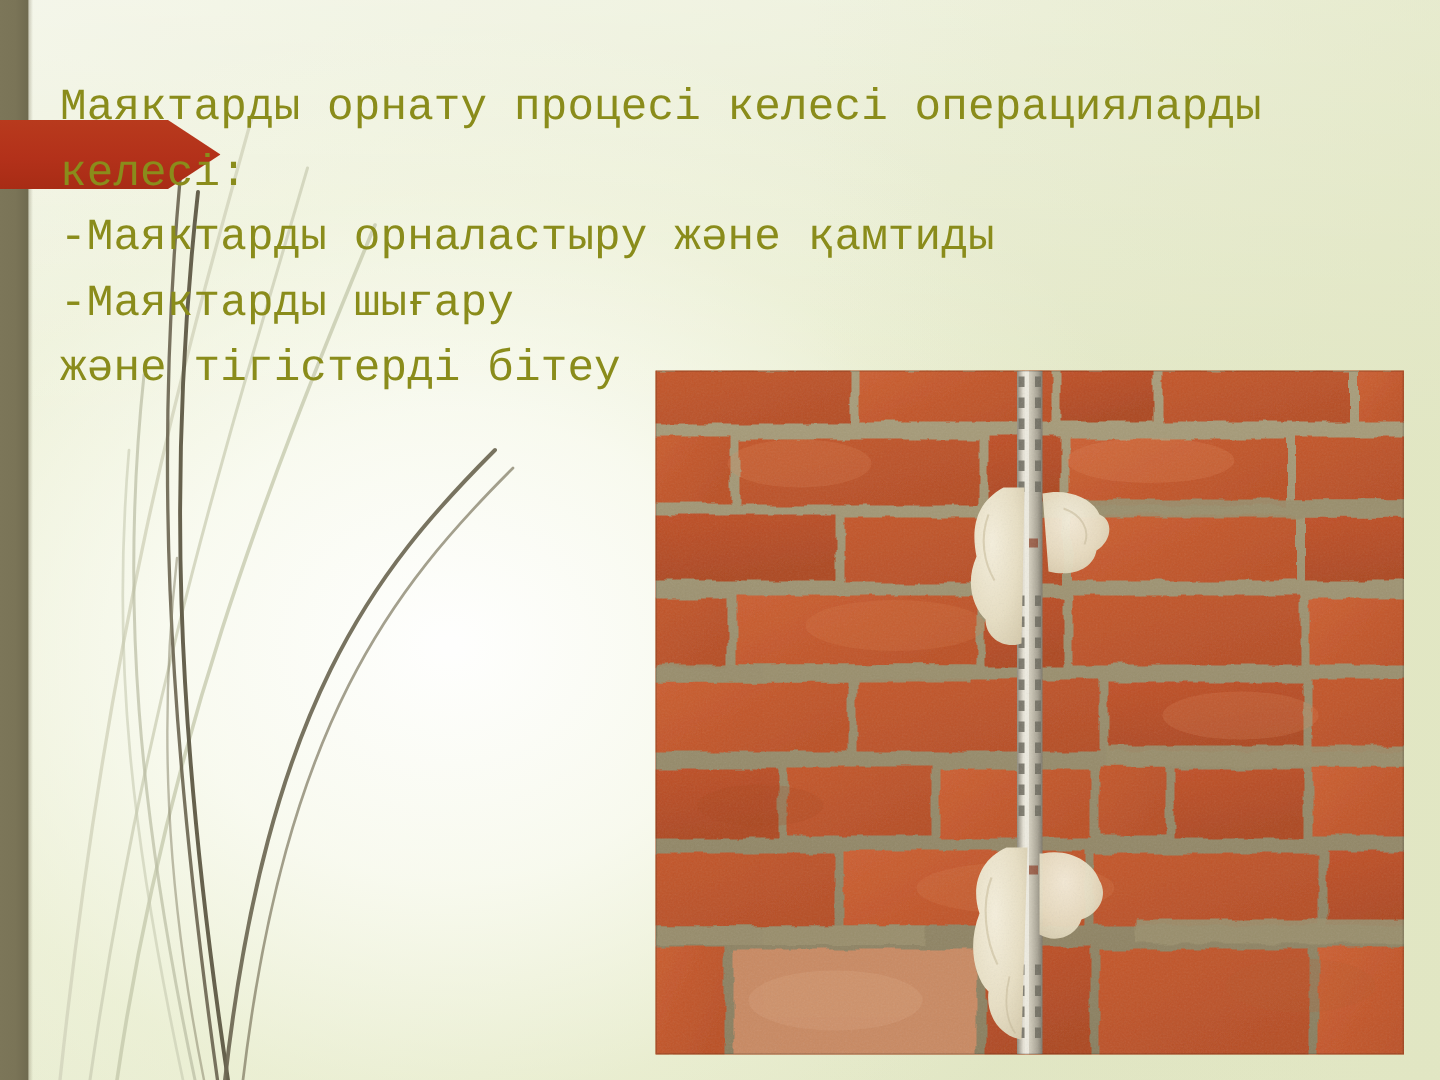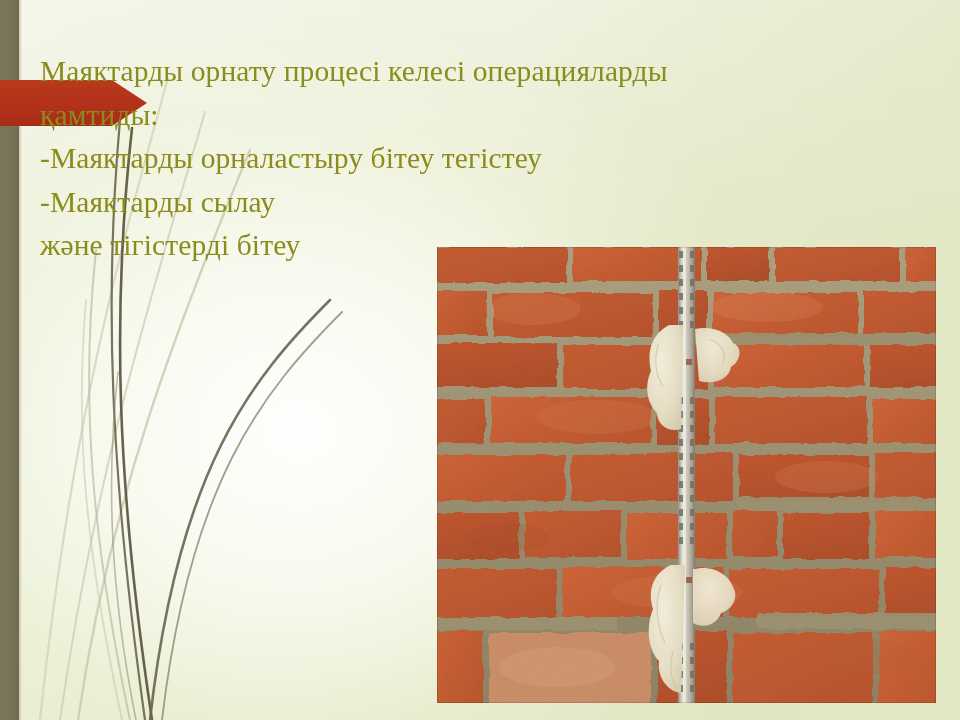--- a/index.html
+++ b/index.html
@@ -6,21 +6,21 @@
   html, body {
     margin: 0;
     padding: 0;
     background: #ffffff;
   }
   #slide {
     position: relative;
     width: 960px;
     height: 720px;
     overflow: hidden;
-    font-family: Liberation Serif, serif;
+    font-family: Liberation Mono, monospace;
     background: #e3e8c8;
   }
 
   
   .bg-base {
     position: absolute;
     inset: 0;
     background:
       radial-gradient(ellipse 620px 520px at 300px 430px,
          rgba(255,255,255,0.97) 0%,
@@ -135,23 +135,23 @@
         <stop offset="0%" stop-color="#b83a1d"></stop>
         <stop offset="55%" stop-color="#b3311a"></stop>
         <stop offset="100%" stop-color="#a82c15"></stop>
       </linearGradient>
     </defs>
     <path d="M0 2 L112 2 L147 25 L112 48 L0 48 Z" fill="url(#arrowGrad)"></path>
   </svg>
 
   <div class="text-block">
     <span class="text-line">Маяктарды орнату процесі келесі операцияларды</span>
-    <span class="text-line">қамтиды:</span>
-    <span class="text-line">-Маяктарды орналастыру бітеу тегістеу</span>
-    <span class="text-line">-Маяктарды сылау</span>
+    <span class="text-line">келесі:</span>
+    <span class="text-line">-Маяктарды орналастыру және қамтиды</span>
+    <span class="text-line">-Маяктарды шығару</span>
     <span class="text-line"> және тігістерді бітеу</span>
   </div>
 
   <div class="photo-frame">
     <svg class="photo-inner" viewBox="0 0 499 456" preserveAspectRatio="none">
       <defs>
         <linearGradient id="brickG" x1="0" y1="0" x2="1" y2="1">
           <stop offset="0%" stop-color="#c4572c"></stop>
           <stop offset="100%" stop-color="#b44e27"></stop>
         </linearGradient>

